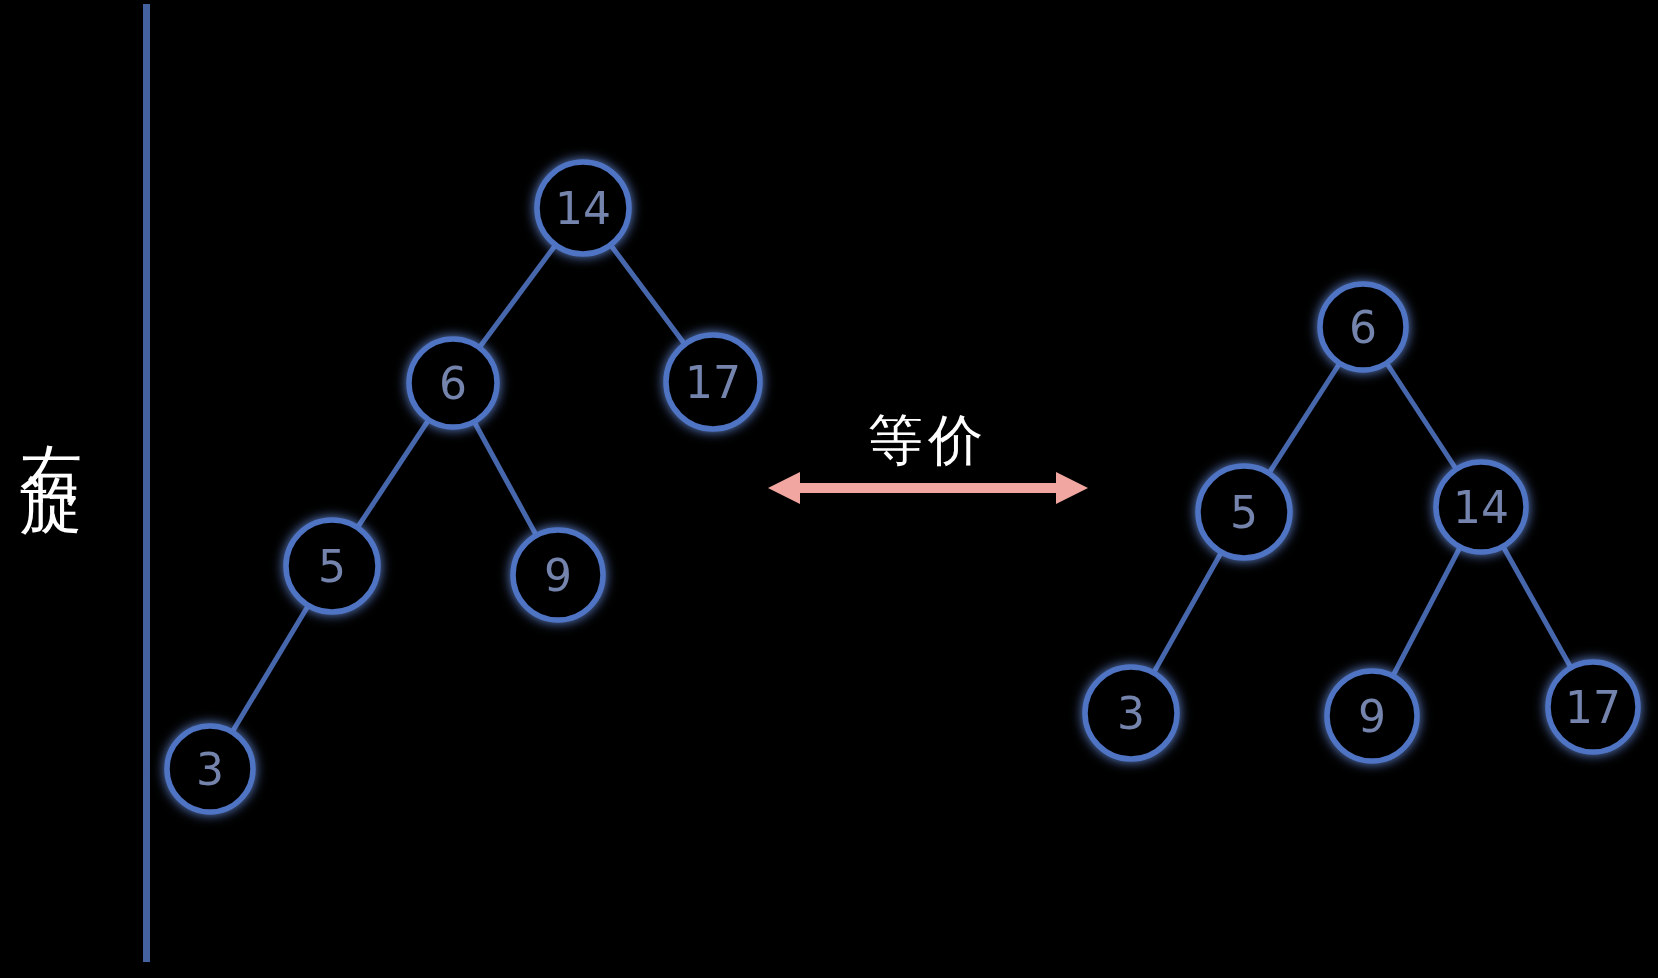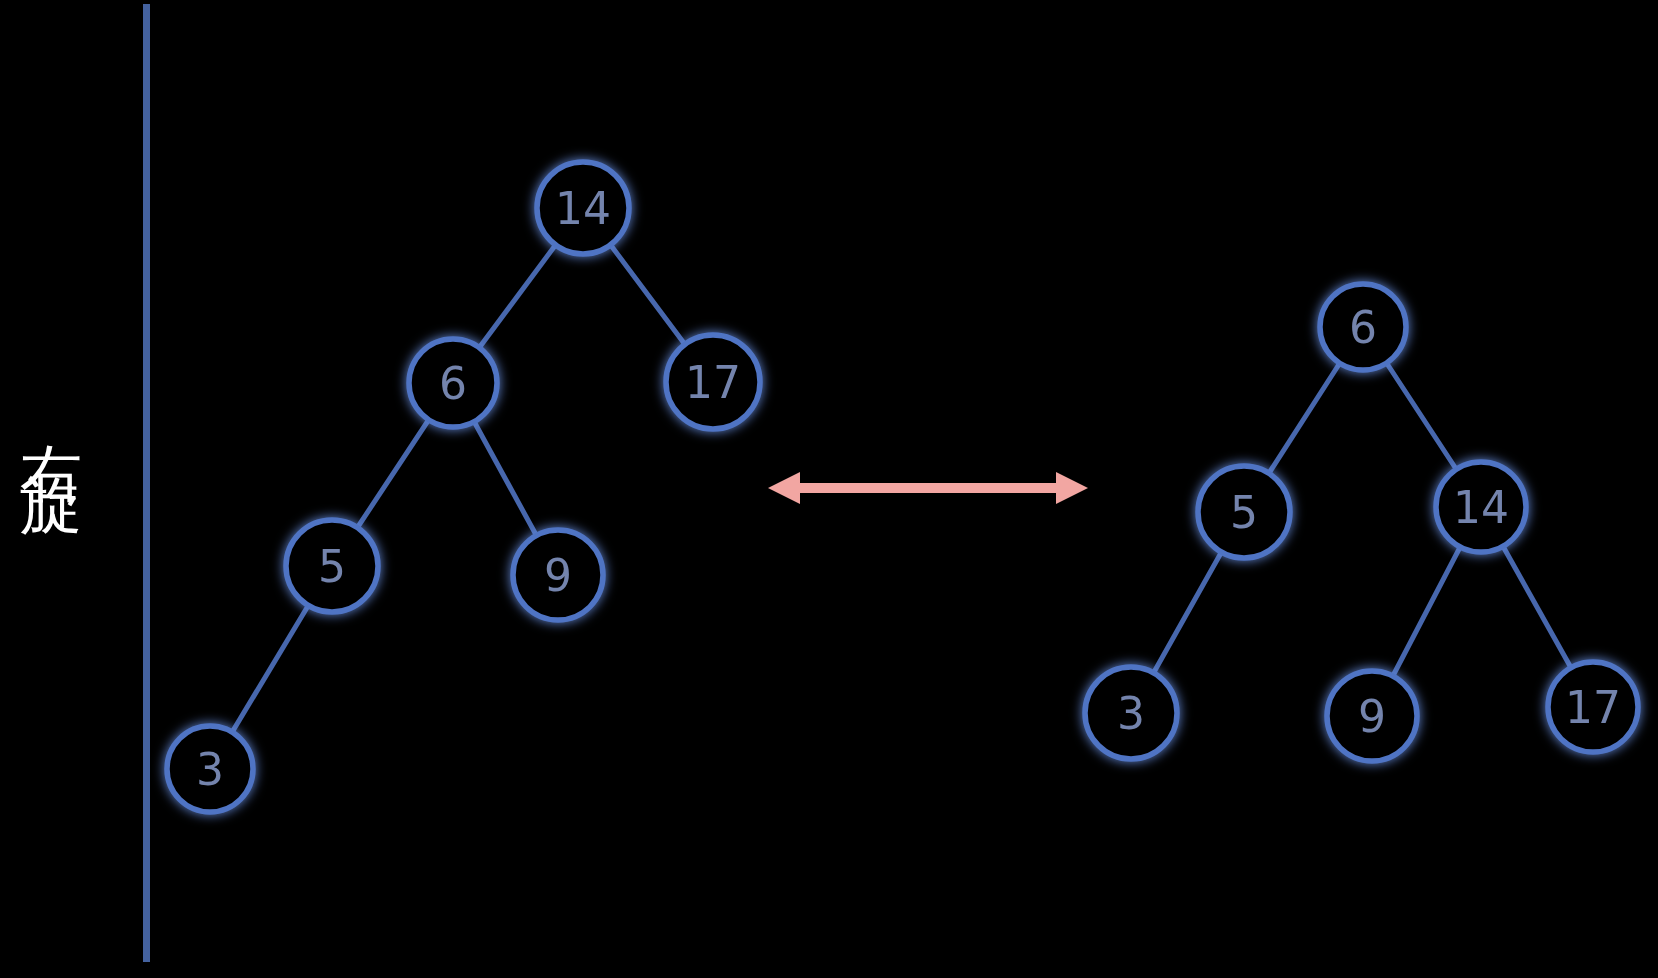--- a/index.html
+++ b/index.html
@@ -122,14 +122,15 @@
         <circle cx="1372" cy="716" r="45" class="node-ring"></circle>
         <text x="1372" y="732" class="node-value">9</text>
         <circle cx="1593" cy="707" r="45" class="node-ring"></circle>
         <text x="1593" y="723" class="node-value">17</text>
       </g>
       <g>
         <polygon points="768,488 800,472 800,483 1056,483 1056,472 1088,488 1056,504 1056,493 800,493 800,504" class="arrow-shape"></polygon>
       </g>
     </svg>
 
+  <div class="equivalence-label">等价</div>
 
 </div>
 
 </body></html>

